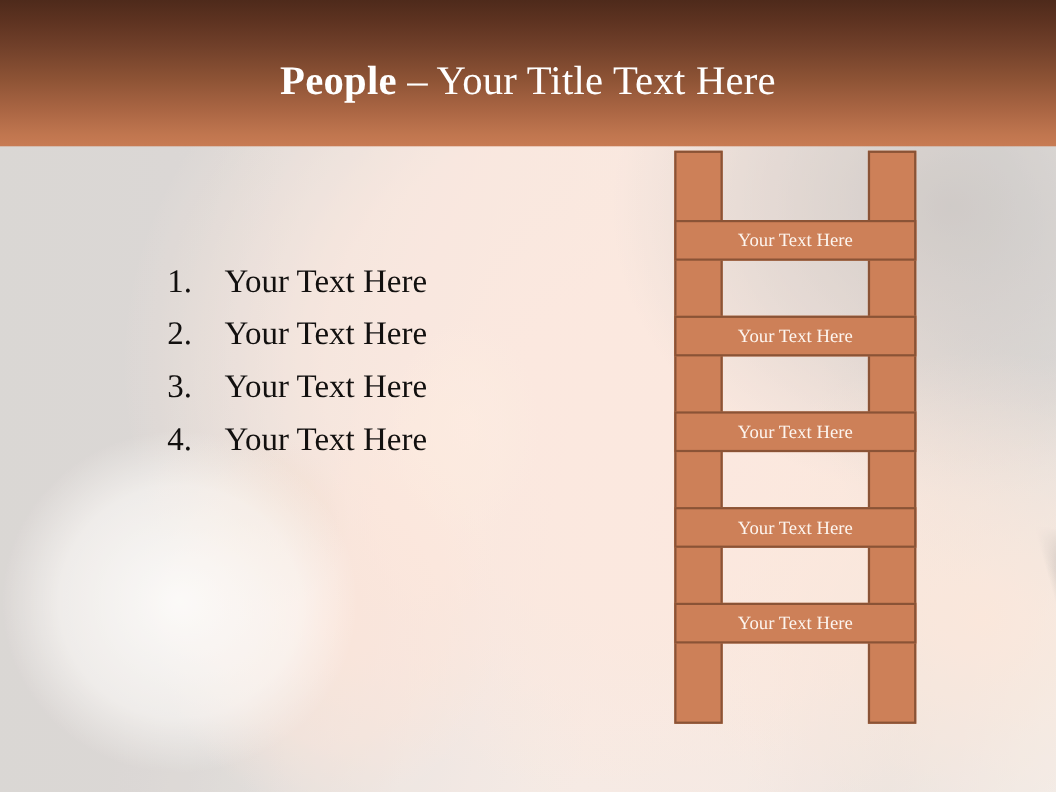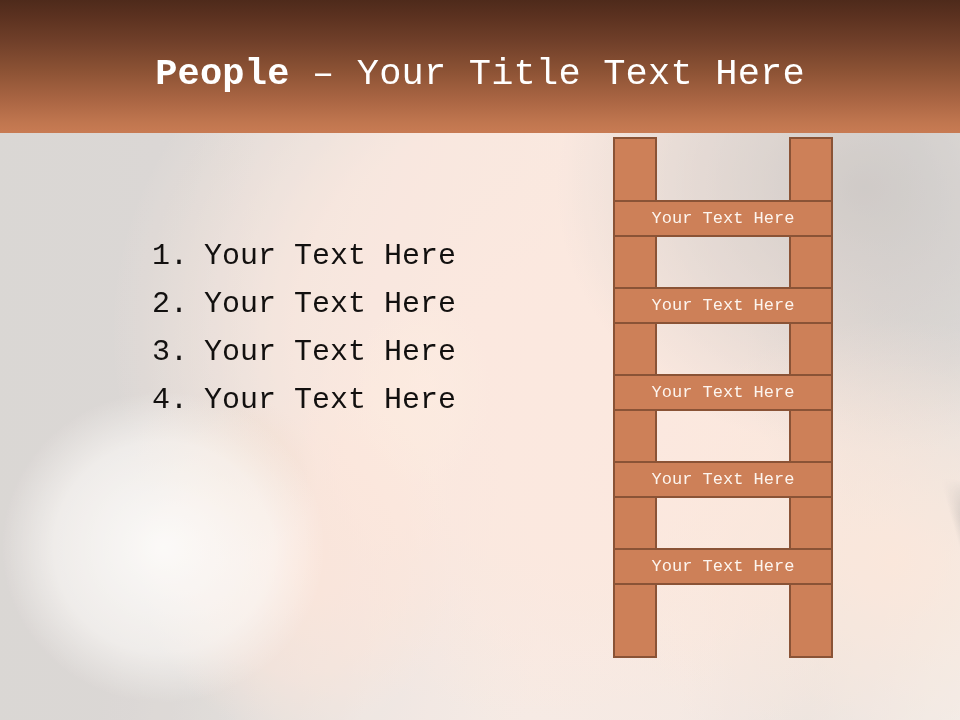--- a/index.html
+++ b/index.html
@@ -7,21 +7,21 @@
     margin: 0;
     padding: 0;
     background: #202020;
   }
 
   #slide {
     position: relative;
     width: 960px;
     height: 720px;
     overflow: hidden;
-    font-family: Liberation Mono, monospace;
+    font-family: Liberation Serif, serif;
     background: #cfcbc9;
   }
 
   
   .photo-stack {
     position: absolute;
     inset: 0;
     overflow: hidden;
   }
   .photo-layer {

